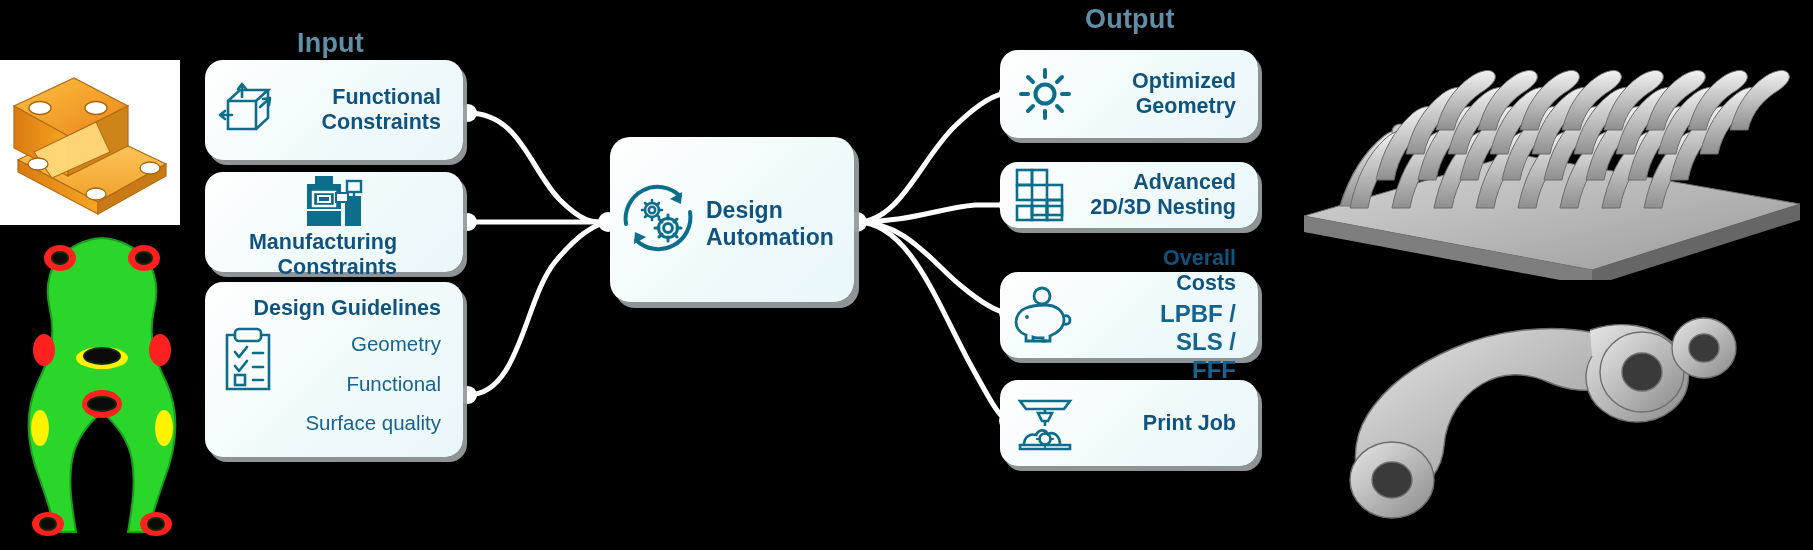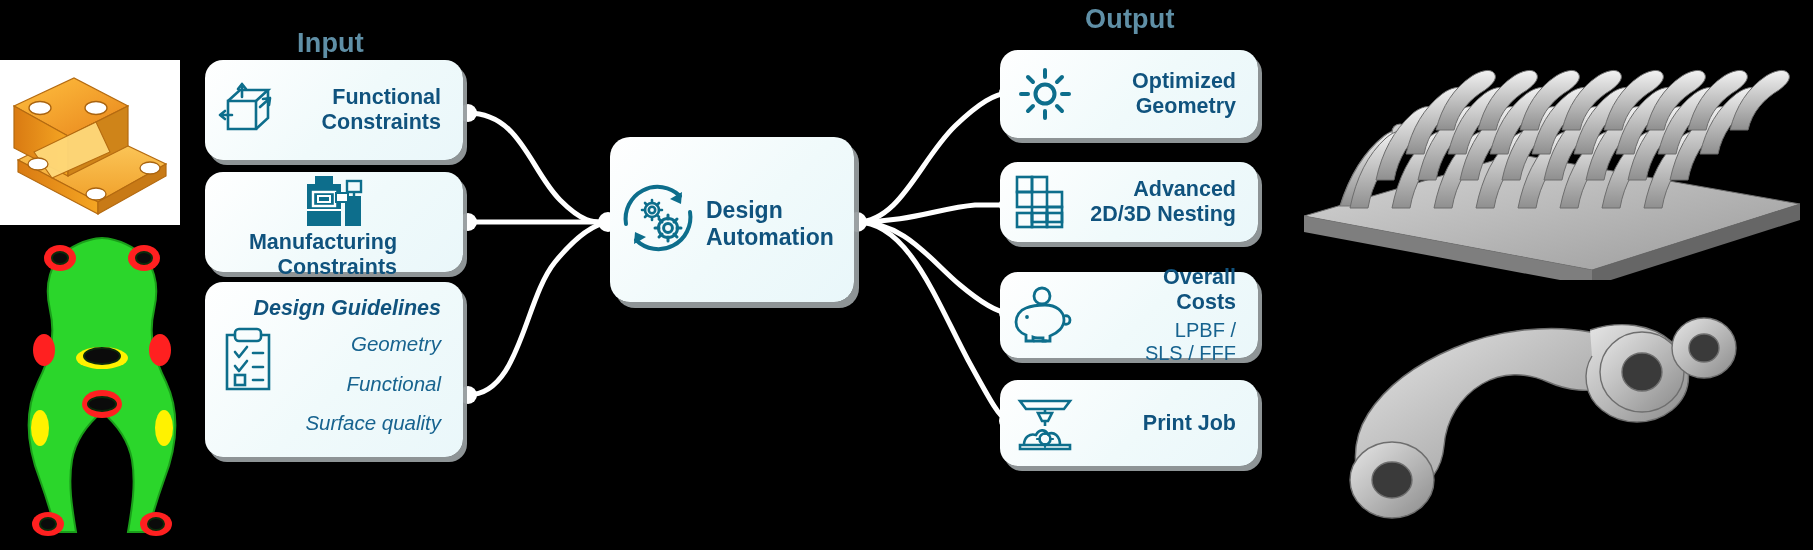--- a/index.html
+++ b/index.html
@@ -12,21 +12,21 @@
   .sect-head{position:absolute;font-size:27px;font-weight:bold;color:#5f8fa6;
              letter-spacing:.2px;white-space:nowrap;}
 
   
   .card{position:absolute;background:linear-gradient(135deg,#ffffff 0%,#f0fafb 55%,#eaf7fa 100%);
         border-radius:18px;box-shadow:4px 5px 0 rgba(150,156,158,.95);
         display:flex;align-items:center;box-sizing:border-box;}
   .card .ico{flex:0 0 auto;display:flex;align-items:center;justify-content:center;color:#0d6e8c;}
   .card .lbl{flex:1 1 auto;text-align:right;padding-right:22px;color:#10537e;
              font-weight:bold;font-size:21.5px;line-height:1.16;}
-  .card .lbl .sub{display:block;font-weight:normal;font-size:20px;color:#17638f;
+  .card .lbl .sub{display:block;font-weight:bold;font-size:24px;color:#17638f;
                   padding-top:4px;}
 
   
   .card.guidelines{display:block;padding:14px 0 0 0;}
   .guidelines .g-title{color:#10537e;font-weight:bold;font-size:21.5px;text-align:right;
                        padding-right:22px;}
   .guidelines .g-body{display:flex;align-items:flex-start;margin-top:4px;}
   .guidelines .g-ico{flex:0 0 auto;display:flex;justify-content:center;color:#0d6e8c;}
   .guidelines .g-list{flex:1 1 auto;text-align:right;padding-right:22px;color:#17638f;
                       font-size:20.5px;line-height:1.0;}
@@ -278,21 +278,21 @@
         <path d="M51 20 V24" stroke="#0d6e8c" stroke-width="2.4"></path>
         <rect x="33" y="21" width="12" height="9" fill="#ffffff" stroke="#0d6e8c" stroke-width="2"></rect>
       </svg>
     </span>
     <span class="lbl">
       <span>Manufacturing</span><br>
       <span>Constraints</span>
     </span>
   </div>
 
-  <div class="card guidelines" style="left:205px;top:282px;width:258px;height:175px;font-style:italic;">
+  <div class="card guidelines" style="left:205px;top:282px;width:258px;height:175px;">
     <div class="g-title">Design Guidelines</div>
     <div class="g-body">
       <div class="g-ico" style="width:86px;">
         <svg width="58" height="68" viewBox="0 0 58 68" fill="none" stroke="#0d6e8c" stroke-width="2.6">
           <path d="M16 10 H8 V64 H50 V10 H42"></path>
           <rect x="16" y="4" width="26" height="12" rx="4"></rect>
           <path d="M16 27 l4 5 l8 -10" stroke-linecap="round" stroke-linejoin="round"></path>
           <path d="M34 28 H44" stroke-linecap="round"></path>
           <path d="M16 41 l4 5 l8 -10" stroke-linecap="round" stroke-linejoin="round"></path>
           <path d="M34 42 H44" stroke-linecap="round"></path>
@@ -341,21 +341,21 @@
         <path d="M19.5 6.5 h6 v6 h-6z M30.5 43.5 h6 v6 h-6z" fill="none" stroke="none"></path>
         <circle cx="28" cy="28" r="19" stroke-dasharray="7 5.2" stroke-width="8" opacity="0"></circle>
       </svg>
     </span>
     <span class="lbl">
       <span>Optimized</span><br>
       <span>Geometry</span>
     </span>
   </div>
 
-  <div class="card" style="left:1000px;top:162px;width:258px;height:80px;">
+  <div class="card" style="left:1000px;top:162px;width:258px;height:66px;">
     <span class="ico" style="width:90px;">
       <svg width="64" height="58" viewBox="0 0 64 58" fill="none" stroke="#0d6e8c" stroke-width="2.6">
         <rect x="4" y="4" width="15" height="15"></rect>
         <rect x="19" y="4" width="15" height="15"></rect>
         <rect x="4" y="19" width="15" height="15"></rect>
         <rect x="34" y="19" width="15" height="15"></rect>
         <rect x="19" y="34" width="15" height="15"></rect>
         <rect x="34" y="34" width="15" height="15"></rect>
         <rect x="4" y="40" width="15" height="14"></rect>
         <rect x="19" y="40" width="15" height="14"></rect>

